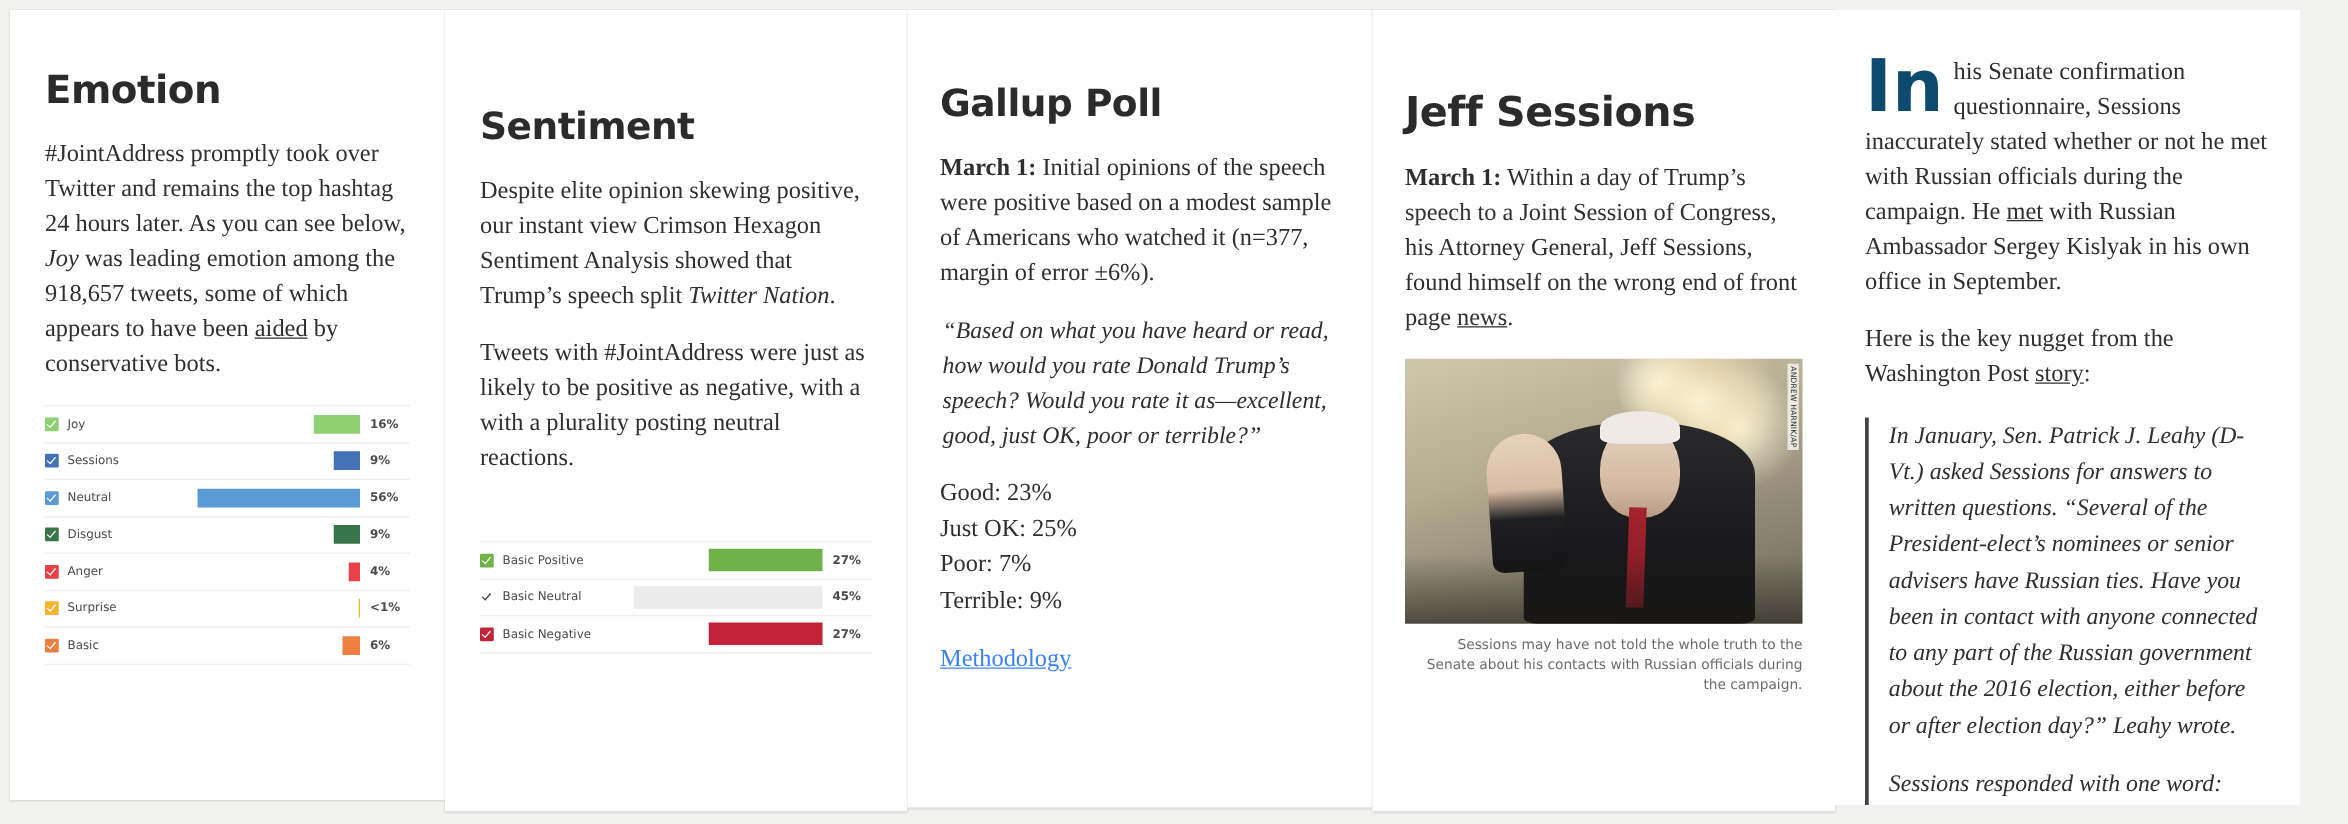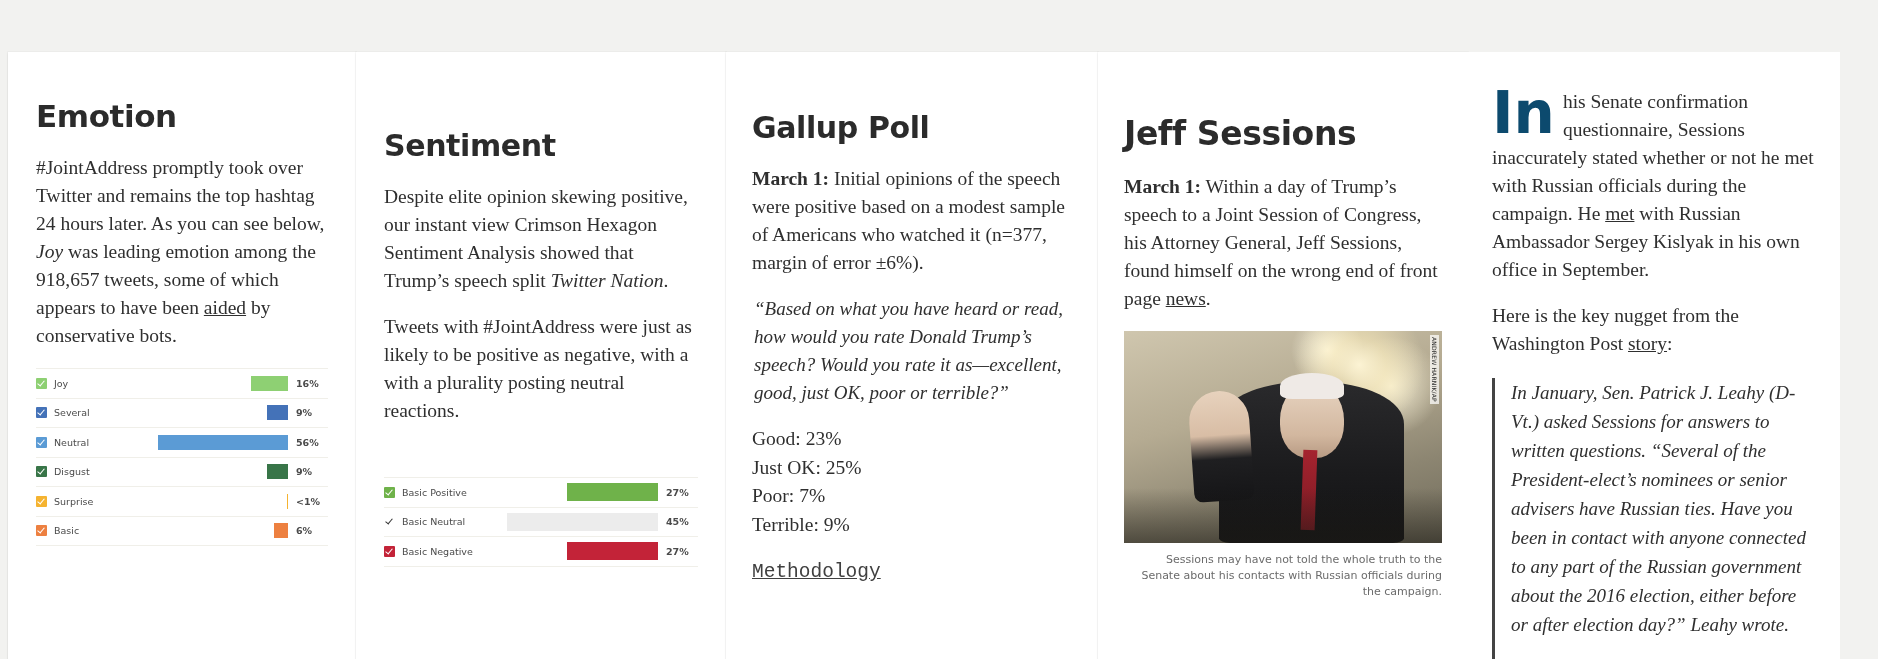--- a/index.html
+++ b/index.html
@@ -15,21 +15,20 @@
     -webkit-font-smoothing: antialiased;
   }
 
   .board {
     display: flex;
     align-items: flex-start;
     gap: 0;
     padding: 8px 8px 0 8px;
     box-sizing: border-box;
     height: 475px;
-    margin-top: 44px;
   }
 
   .card {
     background: #ffffff;
     box-shadow: 0 1px 2px rgba(0,0,0,0.10), 0 0 0 1px rgba(0,0,0,0.02);
     box-sizing: border-box;
     position: relative;
     overflow: hidden;
   }
 
@@ -77,24 +76,23 @@
 
   .poll-list {
     font-size: 19.5px;
     line-height: 28.5px;
     color: #2f2f2f;
     margin: 0 0 22px 0;
   }
 
   a.method {
     font-size: 19.5px;
-    color: #404040;
+    color: #3b82f6;
     text-decoration: underline;
     display: inline-block;
-    font-family: Liberation Mono, monospace;
   }
 
   
   .chart { margin-top: 6px; }
   .chart-row {
     display: flex;
     align-items: center;
     height: 28.5px;
     border-bottom: 1px solid #f0efe9;
     position: relative;
@@ -282,21 +280,21 @@
             <span>Joy</span>
           </div>
           <div class="bar-track">
             <div class="bar" style="background: rgb(142, 208, 115); width: 25.8065%;"></div>
           </div>
           <div class="row-pct">16%</div>
         </div>
         <div class="chart-row">
           <div class="row-label">
             <span class="cbox" style="background: rgb(68, 114, 184);"></span>
-            <span>Several</span>
+            <span>Sessions</span>
           </div>
           <div class="bar-track">
             <div class="bar" style="background: rgb(68, 114, 184); width: 14.5161%;"></div>
           </div>
           <div class="row-pct">9%</div>
         </div>
         <div class="chart-row">
           <div class="row-label">
             <span class="cbox" style="background: rgb(91, 155, 213);"></span>
             <span>Neutral</span>
@@ -308,20 +306,30 @@
         </div>
         <div class="chart-row">
           <div class="row-label">
             <span class="cbox" style="background: rgb(56, 117, 72);"></span>
             <span>Disgust</span>
           </div>
           <div class="bar-track">
             <div class="bar" style="background: rgb(56, 117, 72); width: 14.5161%;"></div>
           </div>
           <div class="row-pct">9%</div>
+        </div>
+        <div class="chart-row">
+          <div class="row-label">
+            <span class="cbox" style="background: rgb(232, 65, 74);"></span>
+            <span>Anger</span>
+          </div>
+          <div class="bar-track">
+            <div class="bar" style="background: rgb(232, 65, 74); width: 6.45161%;"></div>
+          </div>
+          <div class="row-pct">4%</div>
         </div>
         <div class="chart-row">
           <div class="row-label">
             <span class="cbox" style="background: rgb(245, 179, 48);"></span>
             <span>Surprise</span>
           </div>
           <div class="bar-track">
             <div class="bar" style="background: rgb(245, 179, 48); width: 0.806452%;"></div>
           </div>
           <div class="row-pct">&lt;1%</div>

